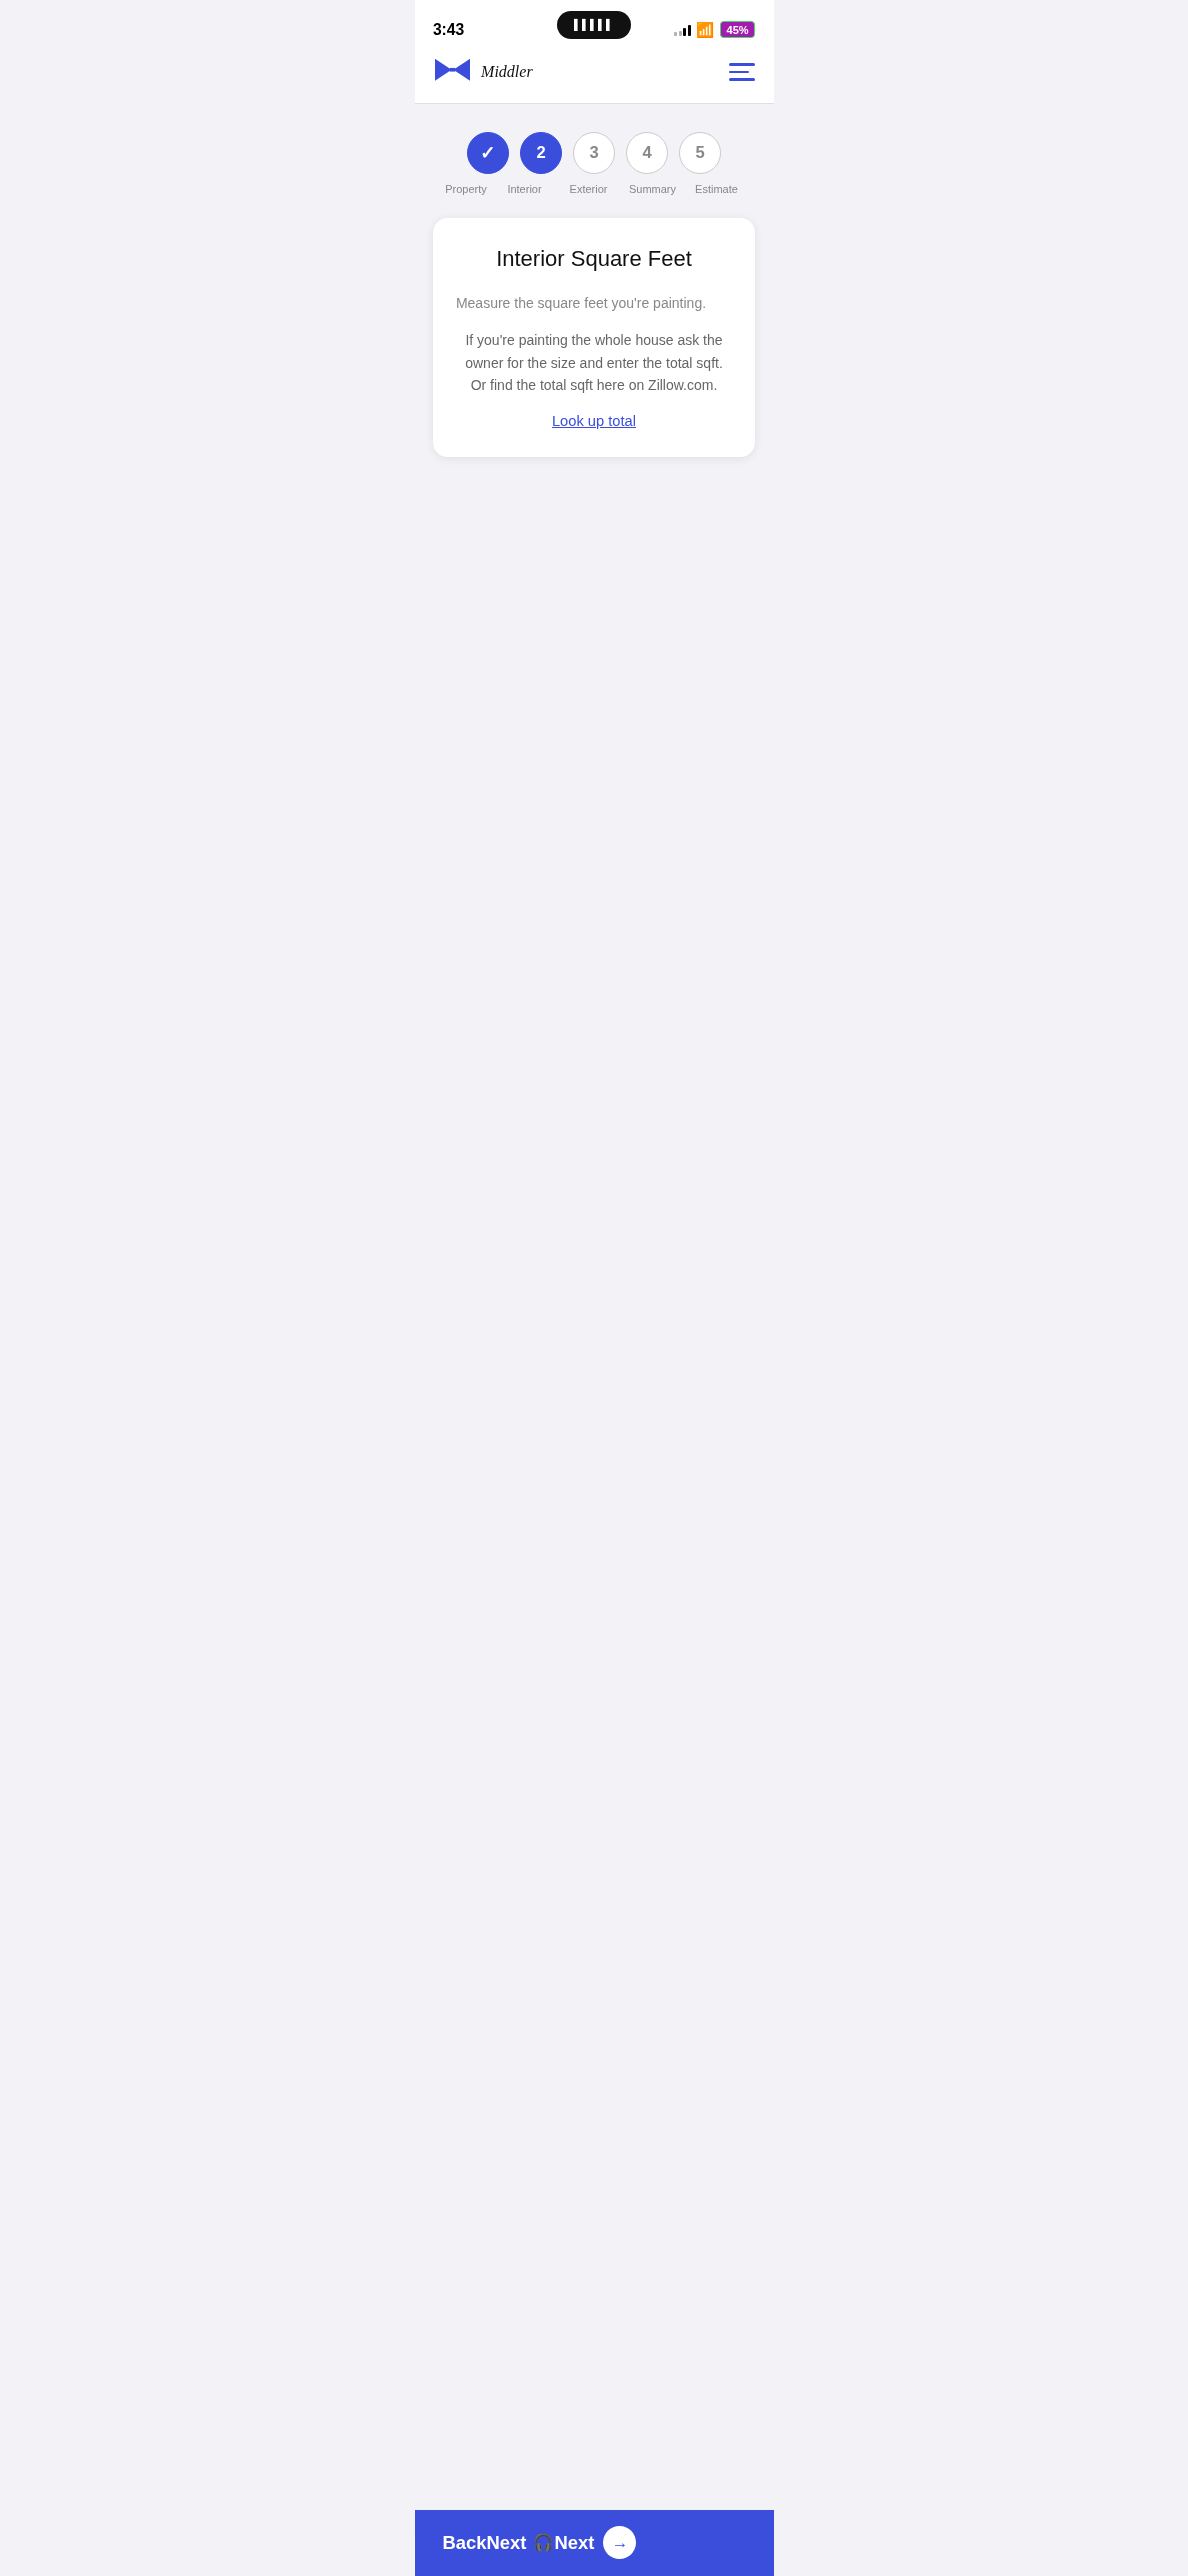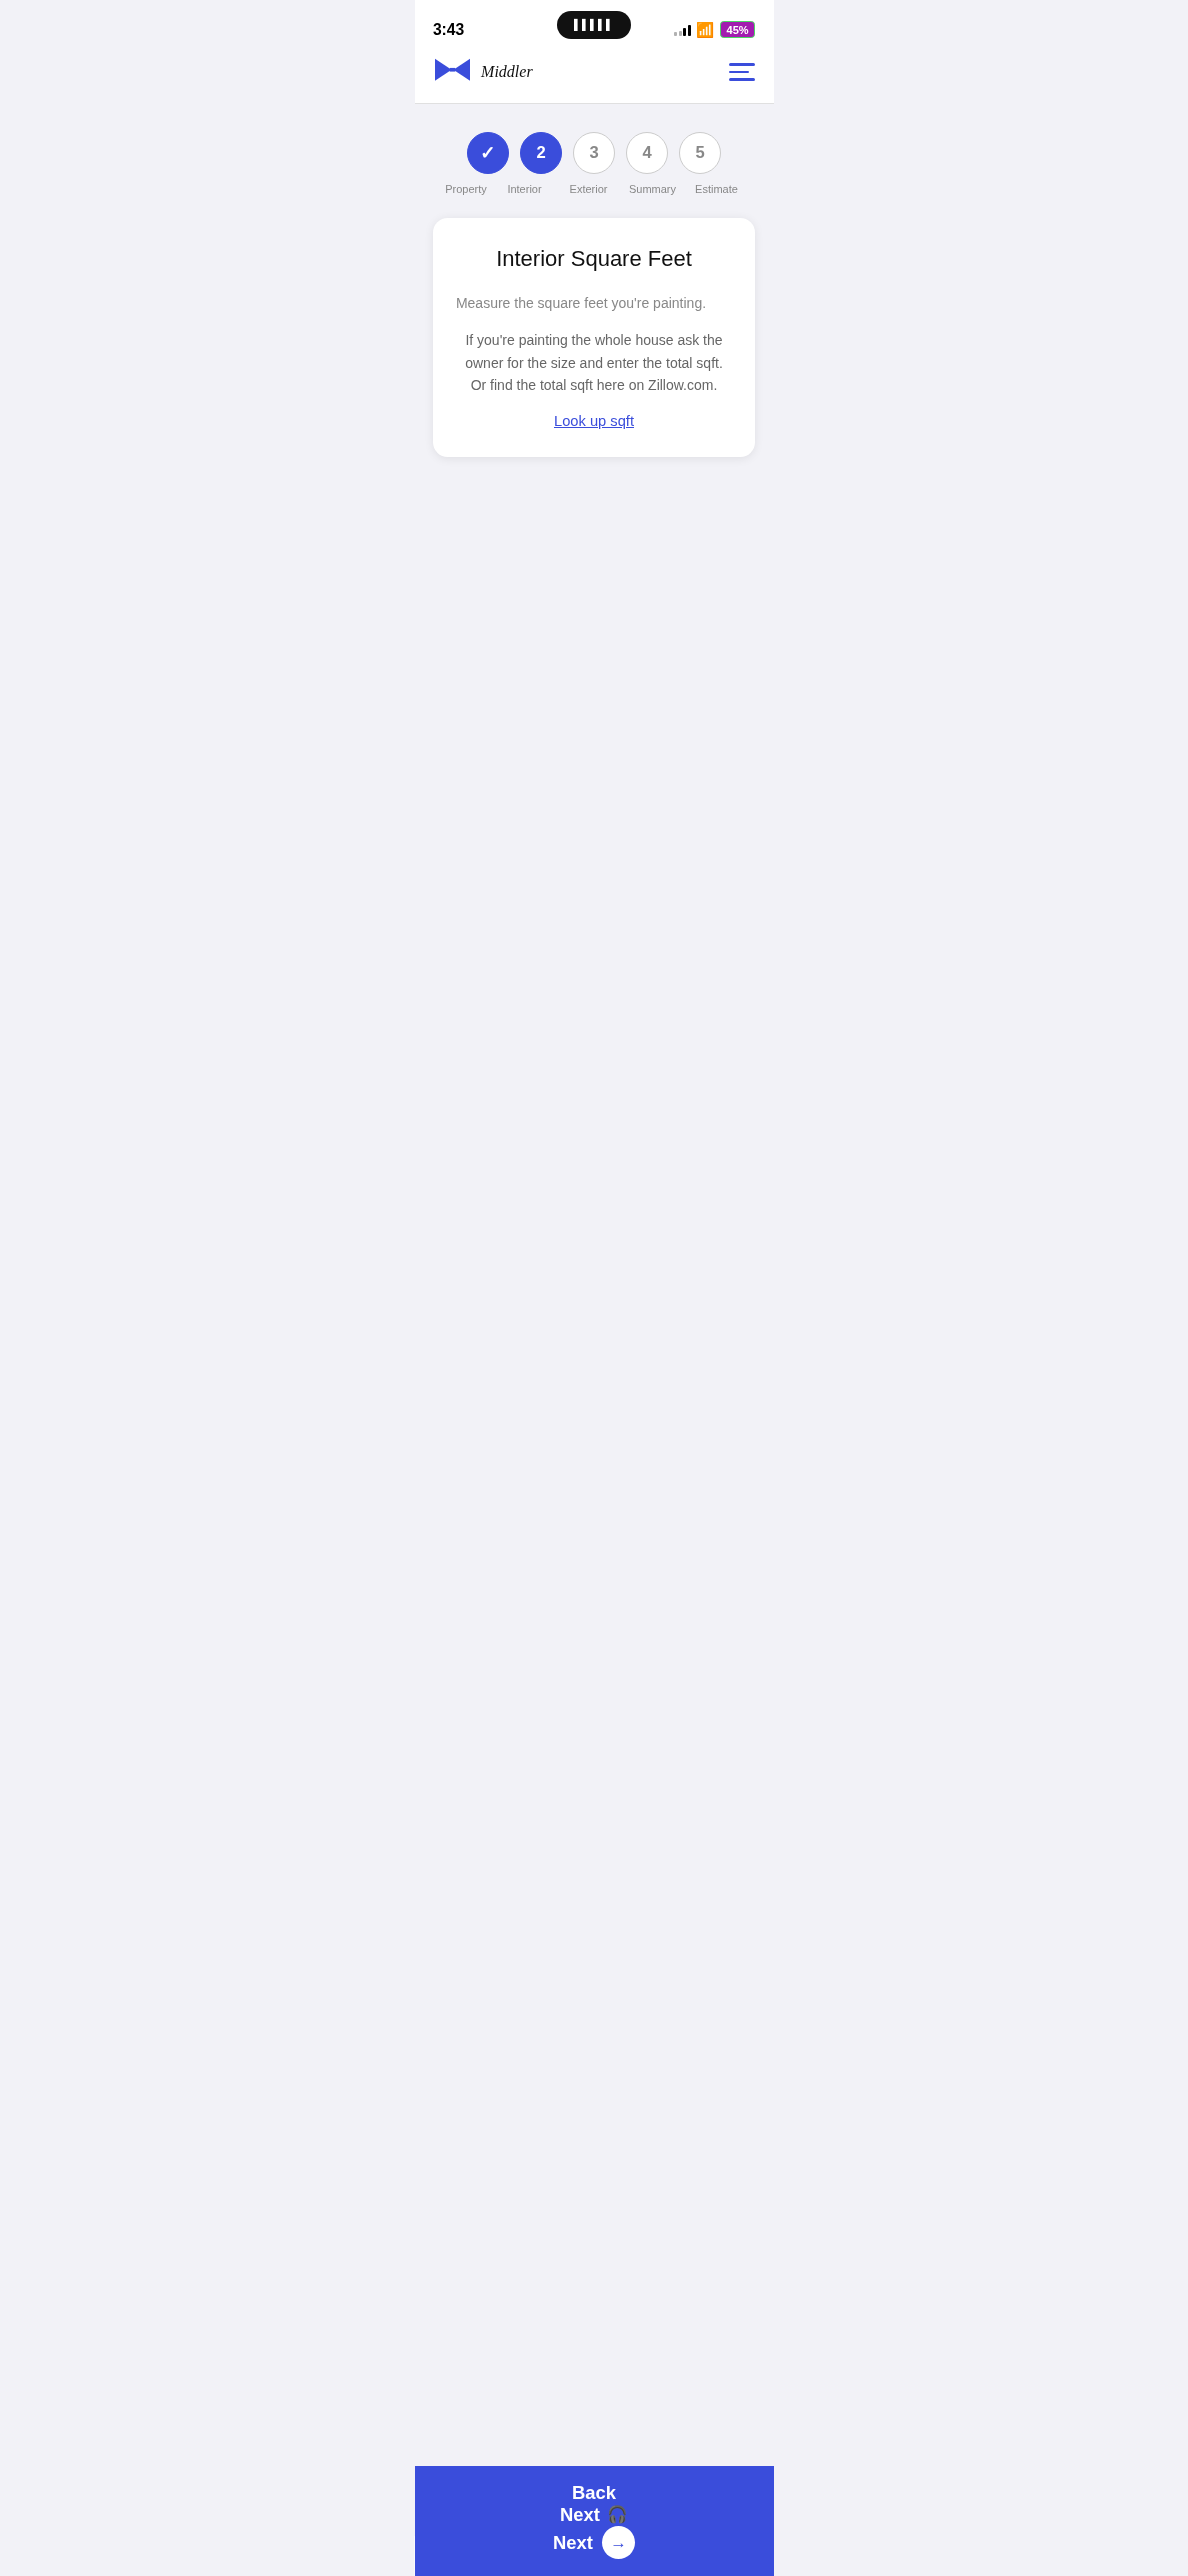--- a/index.html
+++ b/index.html
@@ -255,23 +255,22 @@
     
     .bottom-nav {
       position: fixed;
       bottom: 0;
       left: 50%;
       transform: translateX(-50%);
       width: 359px;
       background: #3a4ddb;
       display: flex;
       align-items: center;
-      justify-content: space-between;
+      justify-content: flex-start;
       padding: 16.6px 28px;
-      flex-direction: column;
     }
 
     .bottom-btn {
       font-size: 18.4px;
       font-weight: 600;
       color: white;
       background: none;
       border: none;
       cursor: pointer;
       display: flex;
@@ -405,21 +404,21 @@
     </div>
   </div>
 
   <div class="card">
     <h1 class="card-title">Interior Square Feet</h1>
     <p class="card-subtitle">Measure the square feet you're painting.</p>
 
 
     <p class="hint-text">If you're painting the whole house ask the owner for the size and enter the total sqft. Or find the total sqft here on Zillow.com.</p>
 
-    <p class="link-text">Look up sqft</p>
+    <p class="link-text">Look up total</p>
   </div>
 
 </div>
 
 <div class="footer">
   <div class="bottom-nav">
     <button class="bottom-btn">
       <span>Back</span>
     </button>
     <button class="bottom-btn">

